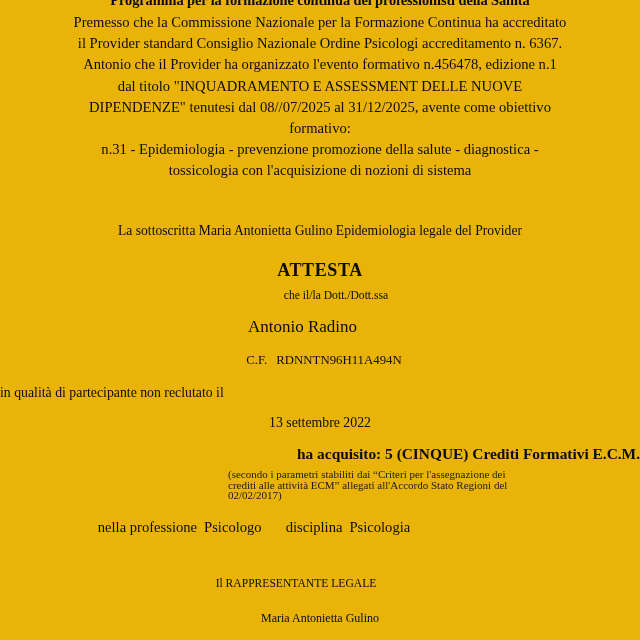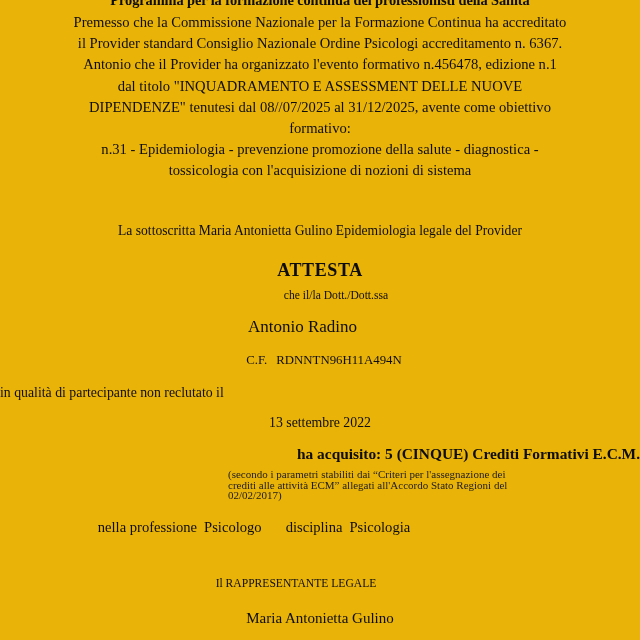--- a/index.html
+++ b/index.html
@@ -183,21 +183,21 @@
     text-align: center;
     font-size: 11.6px;
     line-height: 17px;
   }
   .signature-name {
     position: absolute;
     top: 608px;
     left: 0;
     width: 640px;
     text-align: center;
-    font-size: 15px;
+    font-size: 12px;
     line-height: 20px;
   }
 </style>
 </head>
 <body>
 
 <div class="page">
 
   <div class="doc-title">Programma per la formazione continua dei professionisti della Sanità</div>
 

